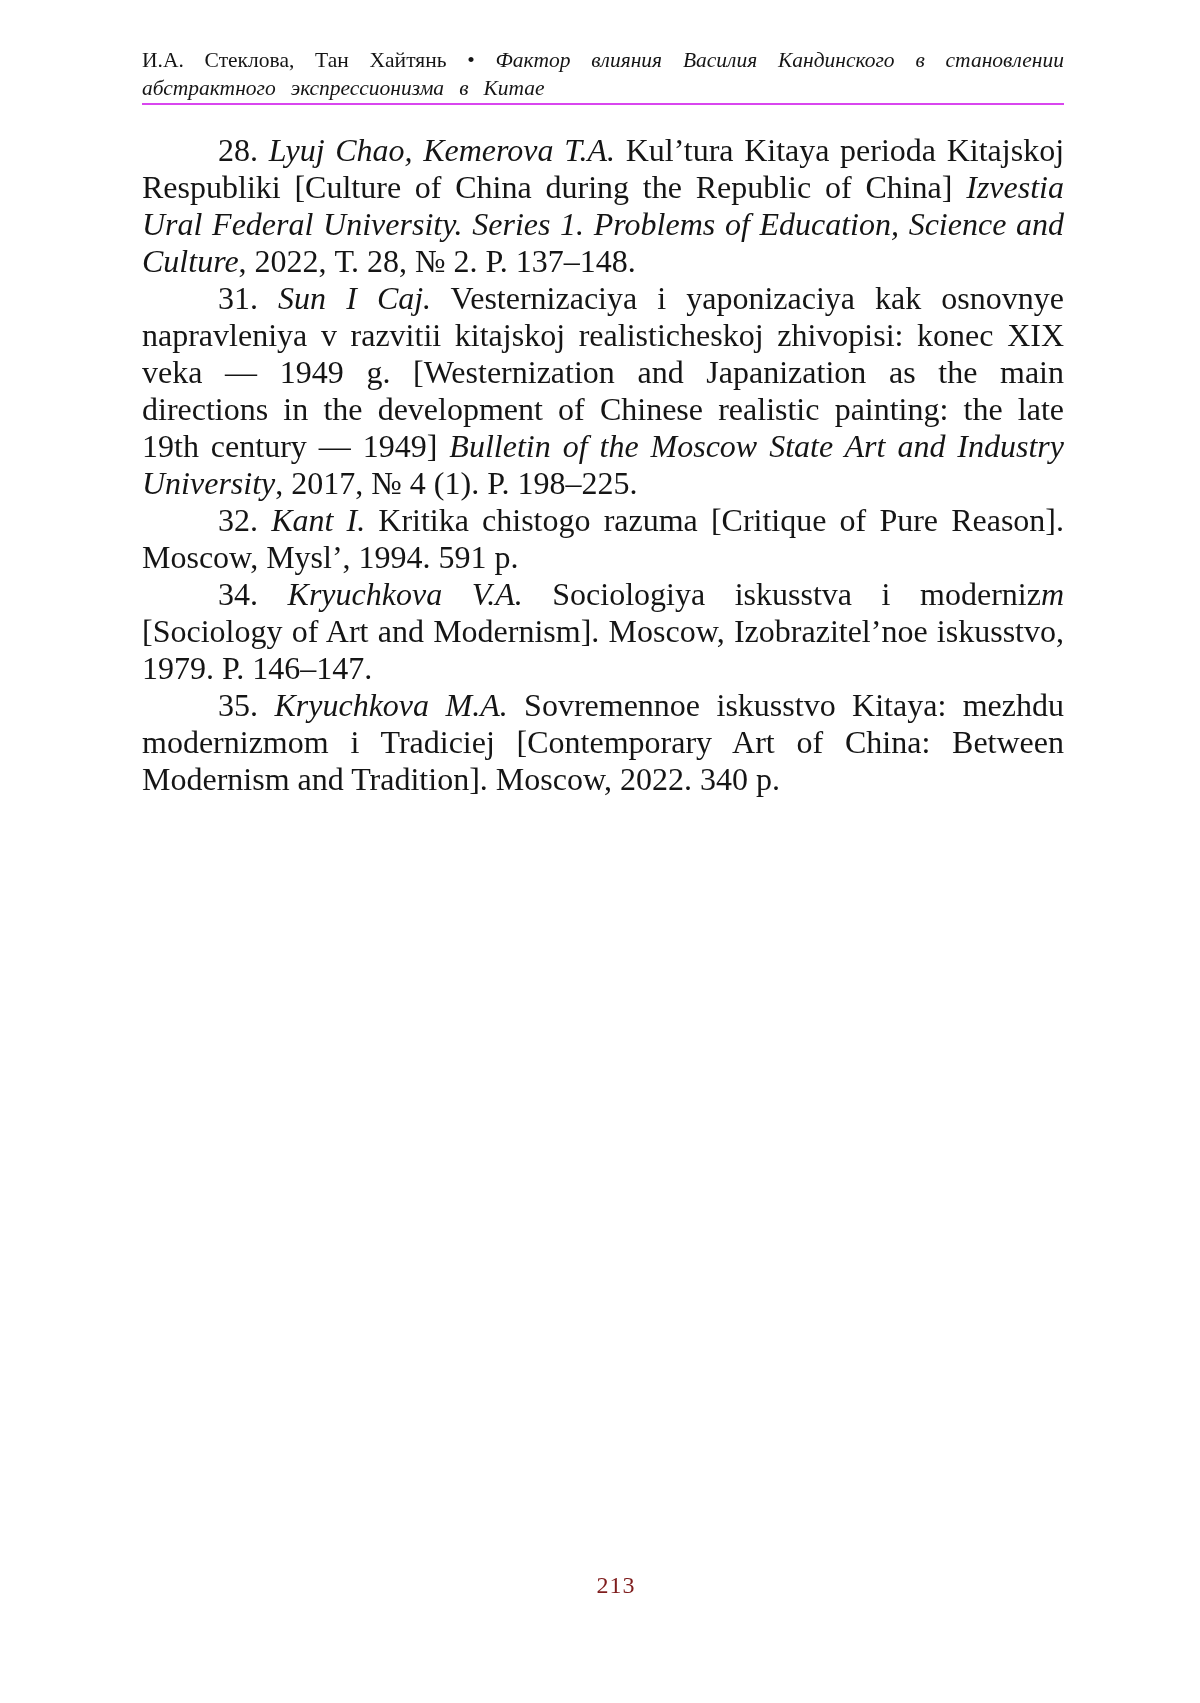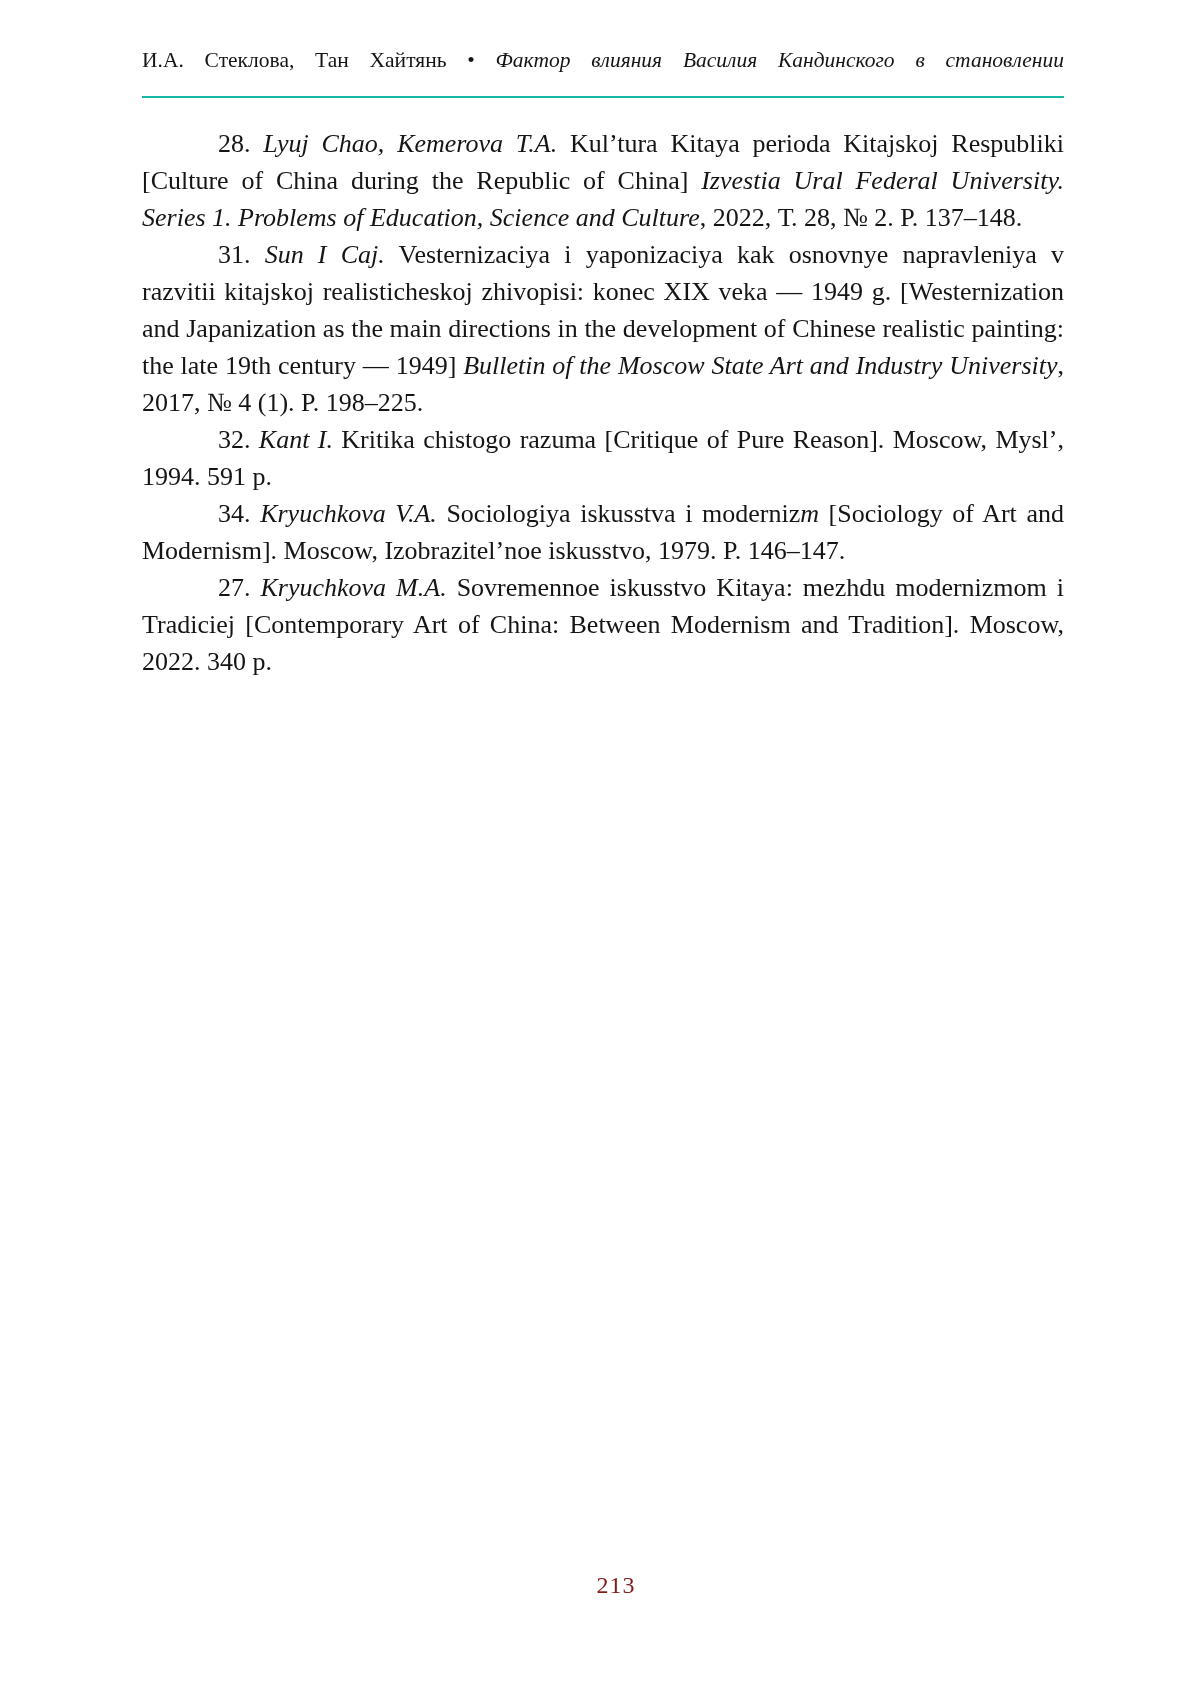--- a/index.html
+++ b/index.html
@@ -18,39 +18,39 @@
   }
   .content {
     position: absolute;
     left: 142px;
     top: 46px;
     width: 922px;
   }
   .running-header {
     font-size: 21.5px;
     line-height: 1.32;
-    padding-bottom: 22px;
-    border-bottom: 2px solid #14b8a6;
+    padding-bottom: 0;
+    border-bottom: 2px solid #d946ef;
   }
   .header-line1 {
     text-align: justify;
     text-align-last: justify;
   }
   .header-line2 {
     word-spacing: 0.45em;
   }
   .running-header em {
     font-style: italic;
   }
   .references {
     margin-top: 27px;
   }
   .ref {
     margin: 0;
-    font-size: 26px;
+    font-size: 32px;
     line-height: 37px;
     text-align: justify;
     text-indent: 76px;
   }
   .ref em {
     font-style: italic;
   }
   .page-number {
     position: absolute;
     left: 16px;
@@ -62,23 +62,24 @@
     color: #7f1d1d;
   }
 </style>
 </head>
 <body>
 
 <div class="page">
   <div class="content">
     <div class="running-header">
       <div class="header-line1"><span>И.А. Стеклова, Тан Хайтянь</span><span> • </span><em>Фактор влияния Василия Кандинского в становлении</em></div>
+      <div class="header-line2"><em>абстрактного экспрессионизма в Китае</em></div>
     </div>
     <div class="references">
         <p class="ref"><span>28. </span><em>Lyuj Chao, Kemerova T.A.</em><span> Kul’tura Kitaya perioda Kitajskoj Respubliki [Culture of China during the Republic of China] </span><em>Izvestia Ural Federal University. Series 1. Problems of Education, Science and Culture</em><span>, 2022, Т. 28, № 2. P. 137–148.</span></p>
         <p class="ref"><span>31. </span><em>Sun I Caj.</em><span> Vesternizaciya i yaponizaciya kak osnovnye napravleniya v razvitii kitajskoj realisticheskoj zhivopisi: konec XIX veka — 1949 g. [Westernization and Japanization as the main directions in the development of Chinese realistic painting: the late 19th century — 1949] </span><em>Bulletin of the Moscow State Art and Industry University</em><span>, 2017, № 4 (1). P. 198–225.</span></p>
         <p class="ref"><span>32. </span><em>Kant I.</em><span> Kritika chistogo razuma [Critique of Pure Reason]. Moscow, Mysl’, 1994. 591 p.</span></p>
         <p class="ref"><span>34. </span><em>Kryuchkova V.A.</em><span> Sociologiya iskusstva i moderniz</span><em>m</em><span> [Sociology of Art and Modernism]. Moscow, Izobrazitel’noe iskusstvo, 1979. P. 146–147.</span></p>
-        <p class="ref"><span>27. </span><em>Kryuchkova M.A.</em><span> Sovremennoe iskusstvo Kitaya: mezhdu modernizmom i Tradiciej [Contemporary Art of China: Between Modernism and Tradition]. Moscow, 2022. 340 p.</span></p>
+        <p class="ref"><span>35. </span><em>Kryuchkova M.A.</em><span> Sovremennoe iskusstvo Kitaya: mezhdu modernizmom i Tradiciej [Contemporary Art of China: Between Modernism and Tradition]. Moscow, 2022. 340 p.</span></p>
       </div>
   </div>
   <div class="page-number">213</div>
 </div>
 
 </body></html>

